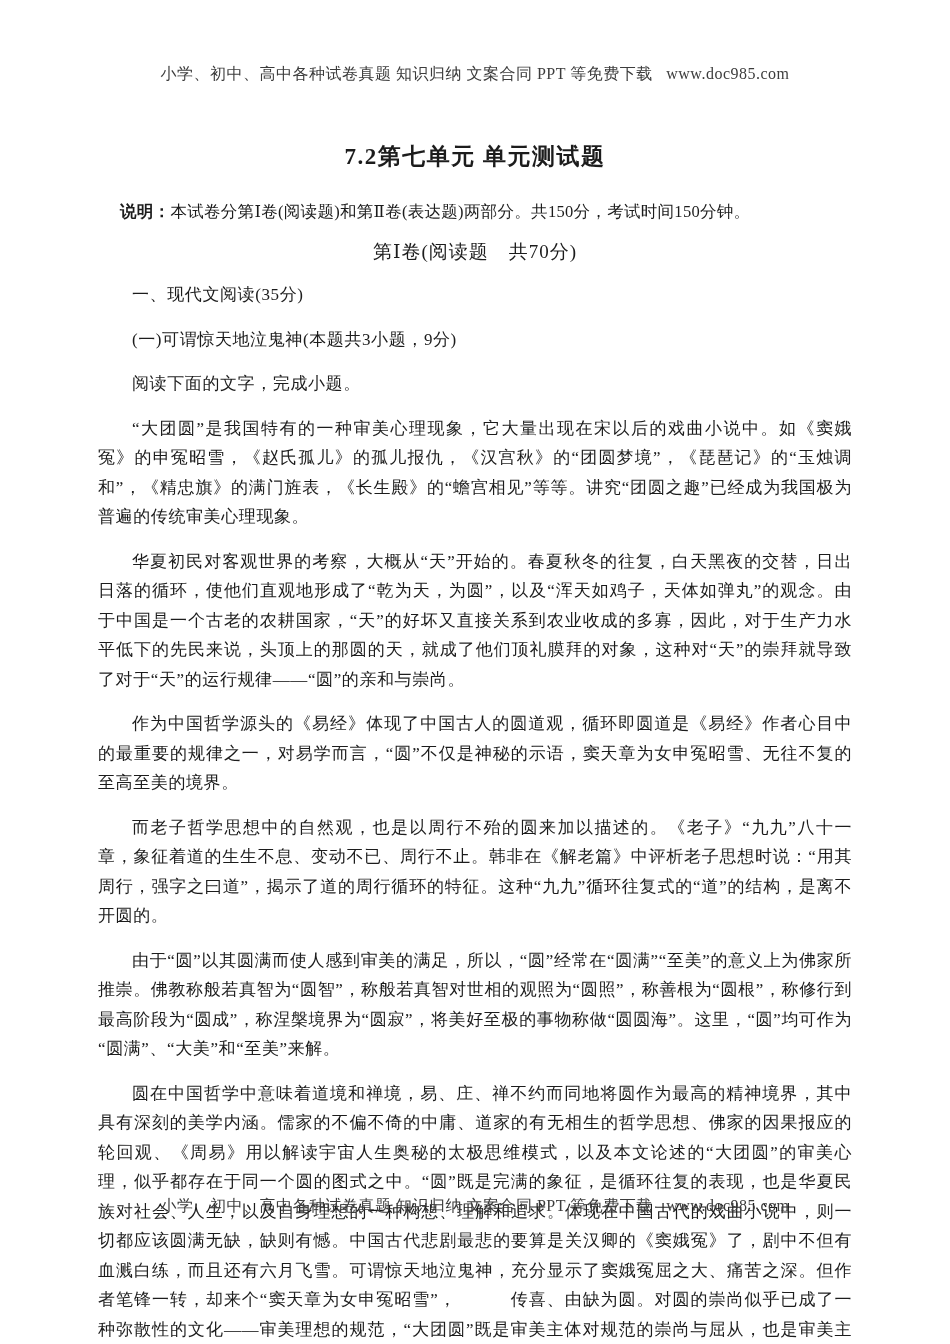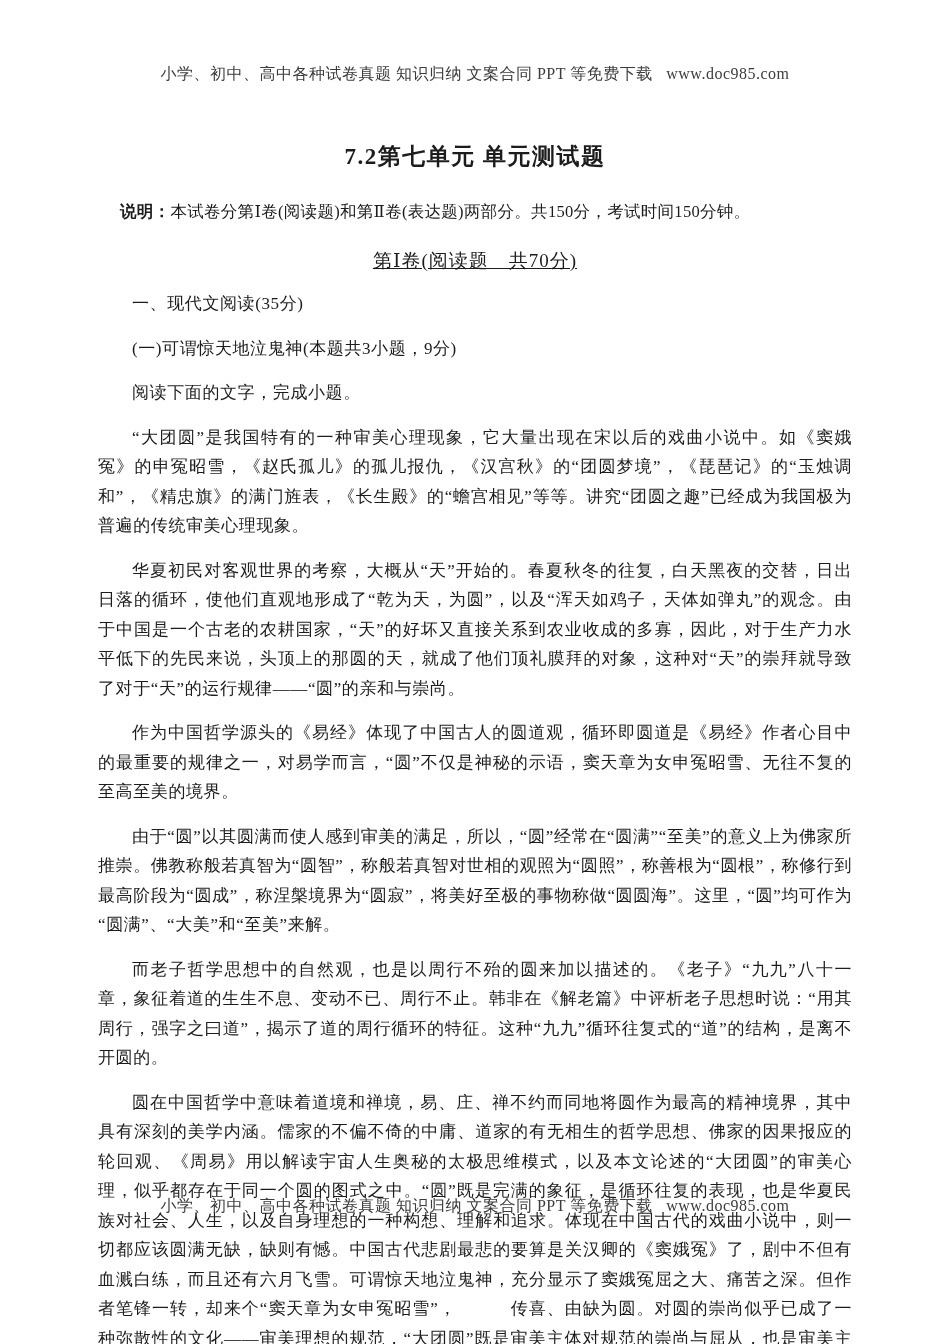--- a/index.html
+++ b/index.html
@@ -56,23 +56,22 @@
     line-height: 27px;
     text-indent: 2em;
     margin: 4px;
     letter-spacing: 0.3px;
   }
   .note-label { font-weight: bold; }
   .part-heading {
     text-align: center;
     font-size: 19px;
     font-weight: normal;
-    margin: 23px 0 9px 0;
+    margin: 14px 0 9px 0;
     letter-spacing: 1px;
-    text-decoration: underline;
   }
   .para {
     font-size: 17px;
     line-height: 29.5px;
     letter-spacing: 0.6px;
     text-align: justify;
     text-indent: 2em;
     margin: 15px;
   }
 </style>
@@ -92,20 +91,20 @@
   <p class="para">一、现代文阅读(35分)</p>
 
   <p class="para">(一)可谓惊天地泣鬼神(本题共3小题，9分)</p>
 
   <p class="para">阅读下面的文字，完成小题。</p>
 
   <div>
       <p class="para">“大团圆”是我国特有的一种审美心理现象，它大量出现在宋以后的戏曲小说中。如《窦娥冤》的申冤昭雪，《赵氏孤儿》的孤儿报仇，《汉宫秋》的“团圆梦境”，《琵琶记》的“玉烛调和”，《精忠旗》的满门旌表，《长生殿》的“蟾宫相见”等等。讲究“团圆之趣”已经成为我国极为普遍的传统审美心理现象。</p>
       <p class="para">华夏初民对客观世界的考察，大概从“天”开始的。春夏秋冬的往复，白天黑夜的交替，日出日落的循环，使他们直观地形成了“乾为天，为圆”，以及“浑天如鸡子，天体如弹丸”的观念。由于中国是一个古老的农耕国家，“天”的好坏又直接关系到农业收成的多寡，因此，对于生产力水平低下的先民来说，头顶上的那圆的天，就成了他们顶礼膜拜的对象，这种对“天”的崇拜就导致了对于“天”的运行规律——“圆”的亲和与崇尚。</p>
       <p class="para">作为中国哲学源头的《易经》体现了中国古人的圆道观，循环即圆道是《易经》作者心目中的最重要的规律之一，对易学而言，“圆”不仅是神秘的示语，窦天章为女申冤昭雪、无往不复的至高至美的境界。</p>
+      <p class="para">而老子哲学思想中的自然观，也是以周行不殆的圆来加以描述的。《老子》“九九”八十一章，象征着道的生生不息、变动不已、周行不止。韩非在《解老篇》中评析老子思想时说：“用其周行，强字之曰道”，揭示了道的周行循环的特征。这种“九九”循环往复式的“道”的结构，是离不开圆的。</p>
       <p class="para">由于“圆”以其圆满而使人感到审美的满足，所以，“圆”经常在“圆满”“至美”的意义上为佛家所推崇。佛教称般若真智为“圆智”，称般若真智对世相的观照为“圆照”，称善根为“圆根”，称修行到最高阶段为“圆成”，称涅槃境界为“圆寂”，将美好至极的事物称做“圆圆海”。这里，“圆”均可作为“圆满”、“大美”和“至美”来解。</p>
-      <p class="para">而老子哲学思想中的自然观，也是以周行不殆的圆来加以描述的。《老子》“九九”八十一章，象征着道的生生不息、变动不已、周行不止。韩非在《解老篇》中评析老子思想时说：“用其周行，强字之曰道”，揭示了道的周行循环的特征。这种“九九”循环往复式的“道”的结构，是离不开圆的。</p>
       <p class="para">圆在中国哲学中意味着道境和禅境，易、庄、禅不约而同地将圆作为最高的精神境界，其中具有深刻的美学内涵。儒家的不偏不倚的中庸、道家的有无相生的哲学思想、佛家的因果报应的轮回观、《周易》用以解读宇宙人生奥秘的太极思维模式，以及本文论述的“大团圆”的审美心理，似乎都存在于同一个圆的图式之中。“圆”既是完满的象征，是循环往复的表现，也是华夏民族对社会、人生，以及自身理想的一种构想、理解和追求。体现在中国古代的戏曲小说中，则一切都应该圆满无缺，缺则有憾。中国古代悲剧最悲的要算是关汉卿的《窦娥冤》了，剧中不但有血溅白练，而且还有六月飞雪。可谓惊天地泣鬼神，充分显示了窦娥冤屈之大、痛苦之深。但作者笔锋一转，却来个“窦天章为女申冤昭雪”，　　　传喜、由缺为圆。对圆的崇尚似乎已成了一种弥散性的文化——审美理想的规范，“大团圆”既是审美主体对规范的崇尚与屈从，也是审美主体对传统规范的迎合与妥协。它虽然推进了中国文学艺术对中和之美的追求，以及向圆熟精致的技能方面的发展，却也遏制了中国艺术，特别是悲剧中美的、崇高的、善良的事物或人物被毁灭的怵目惊心的震撼，以及撕肝裂胆的残酷。尚圆的传统观念不光是“大团圆”审美心理形成的重</p>
     </div>
 
 </div>
 
 <div class="footer-note">小学、初中、高中各种试卷真题 知识归纳 文案合同 PPT 等免费下载   www.doc985.com</div>
 
 </body></html>

